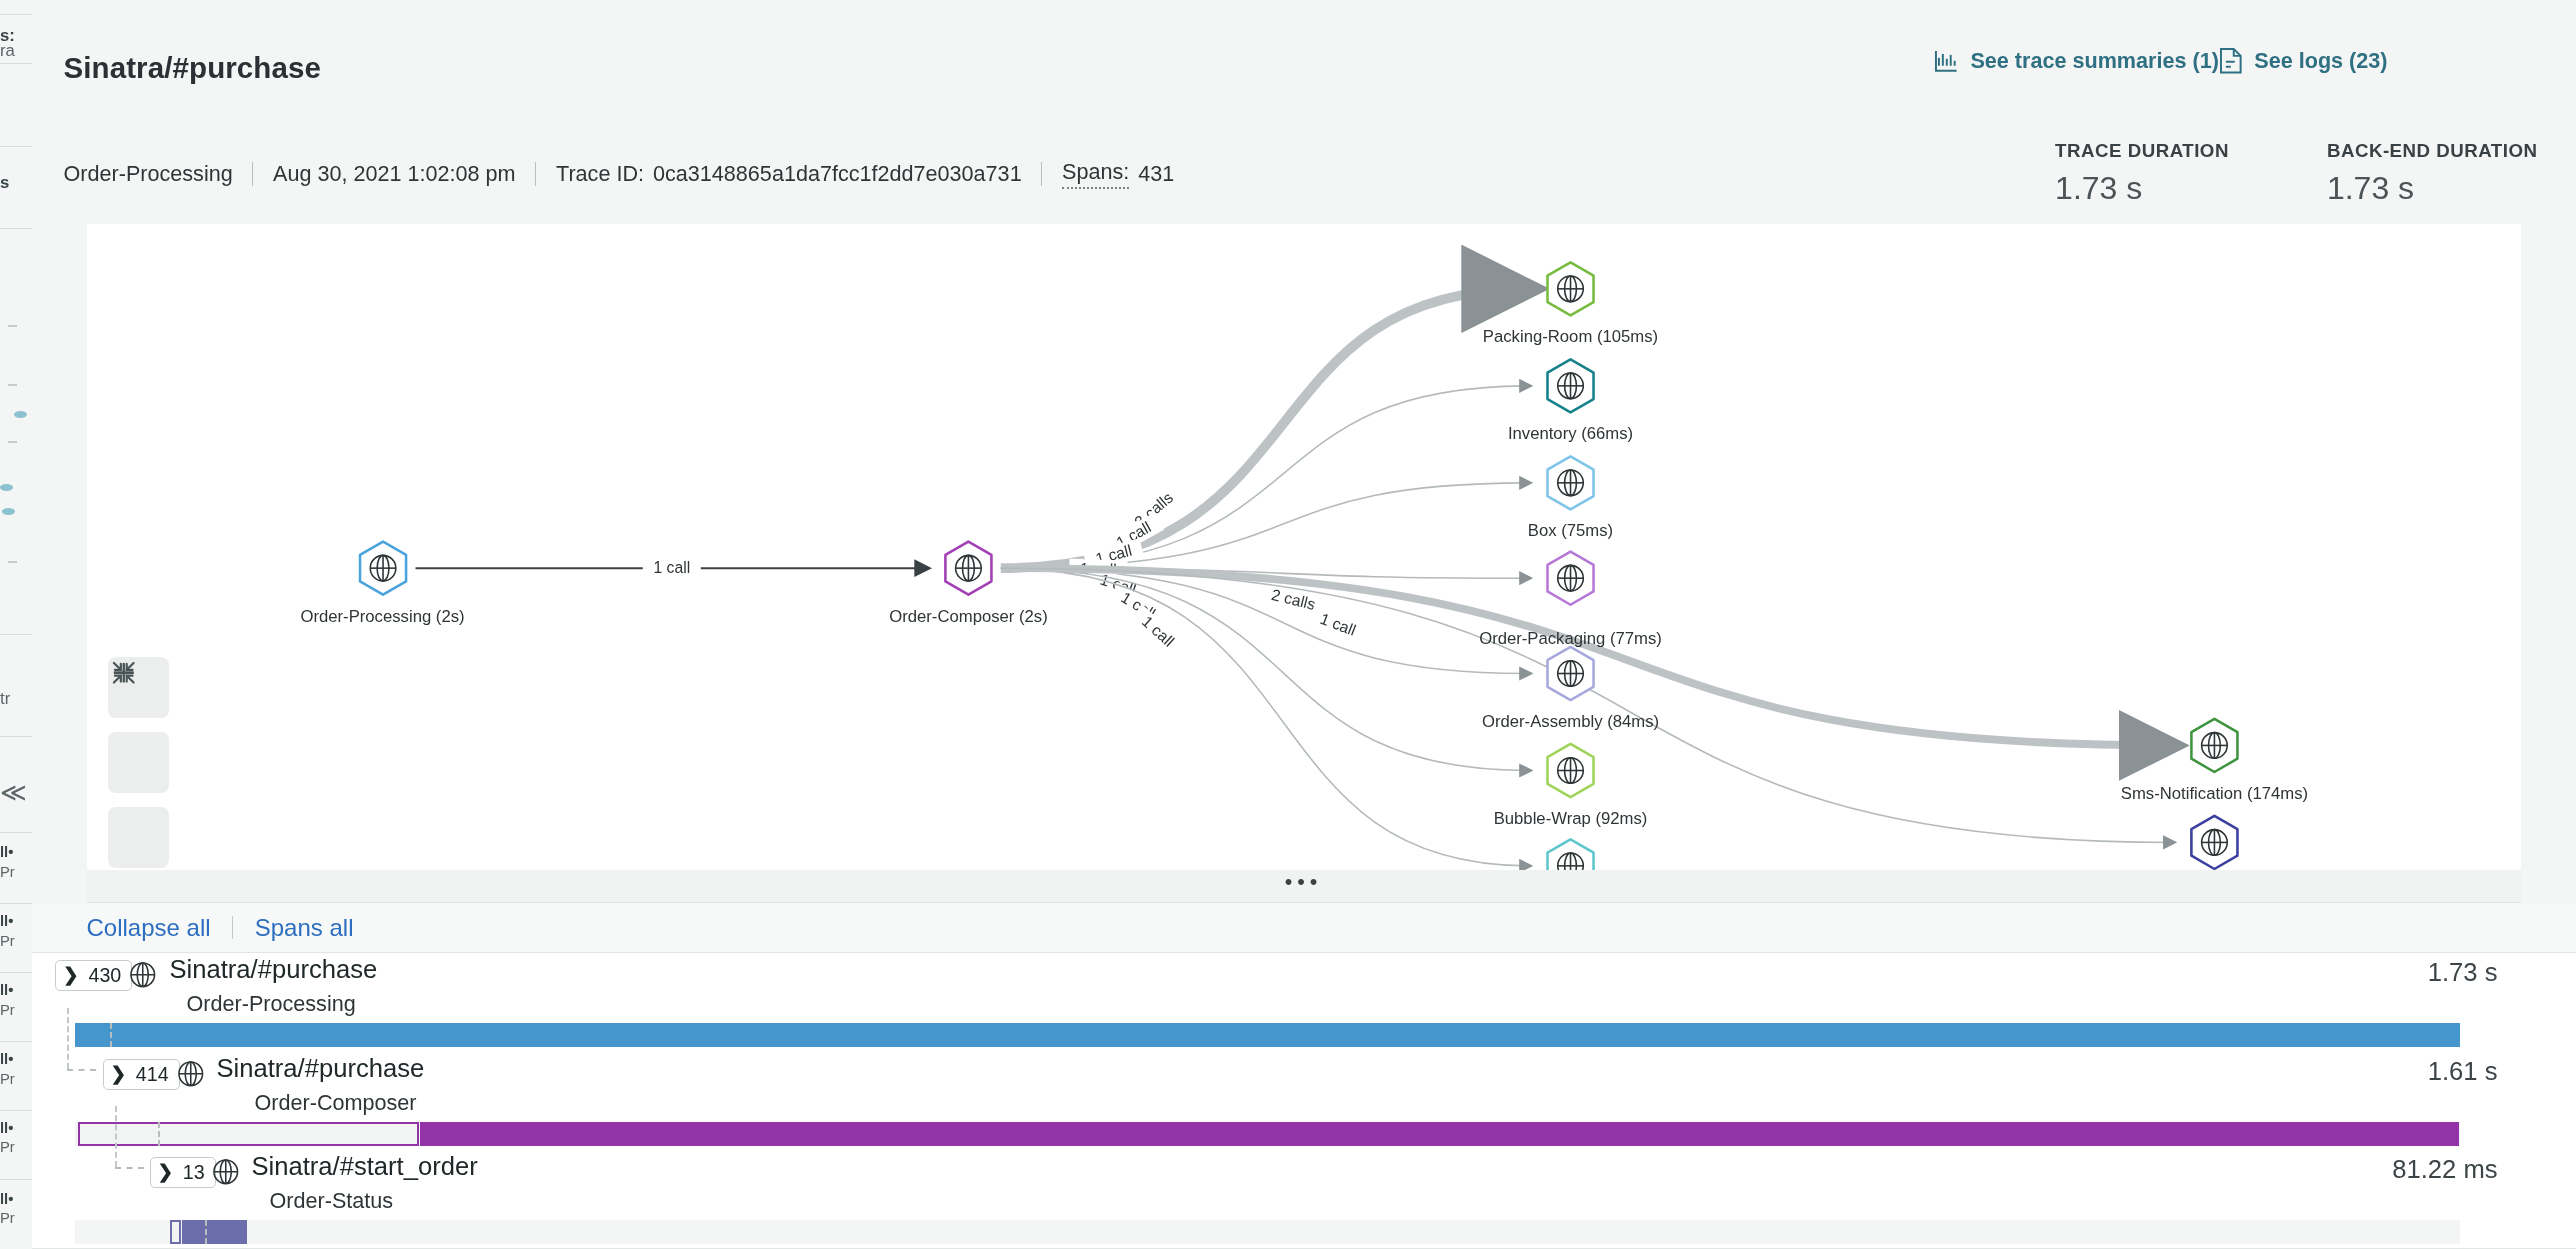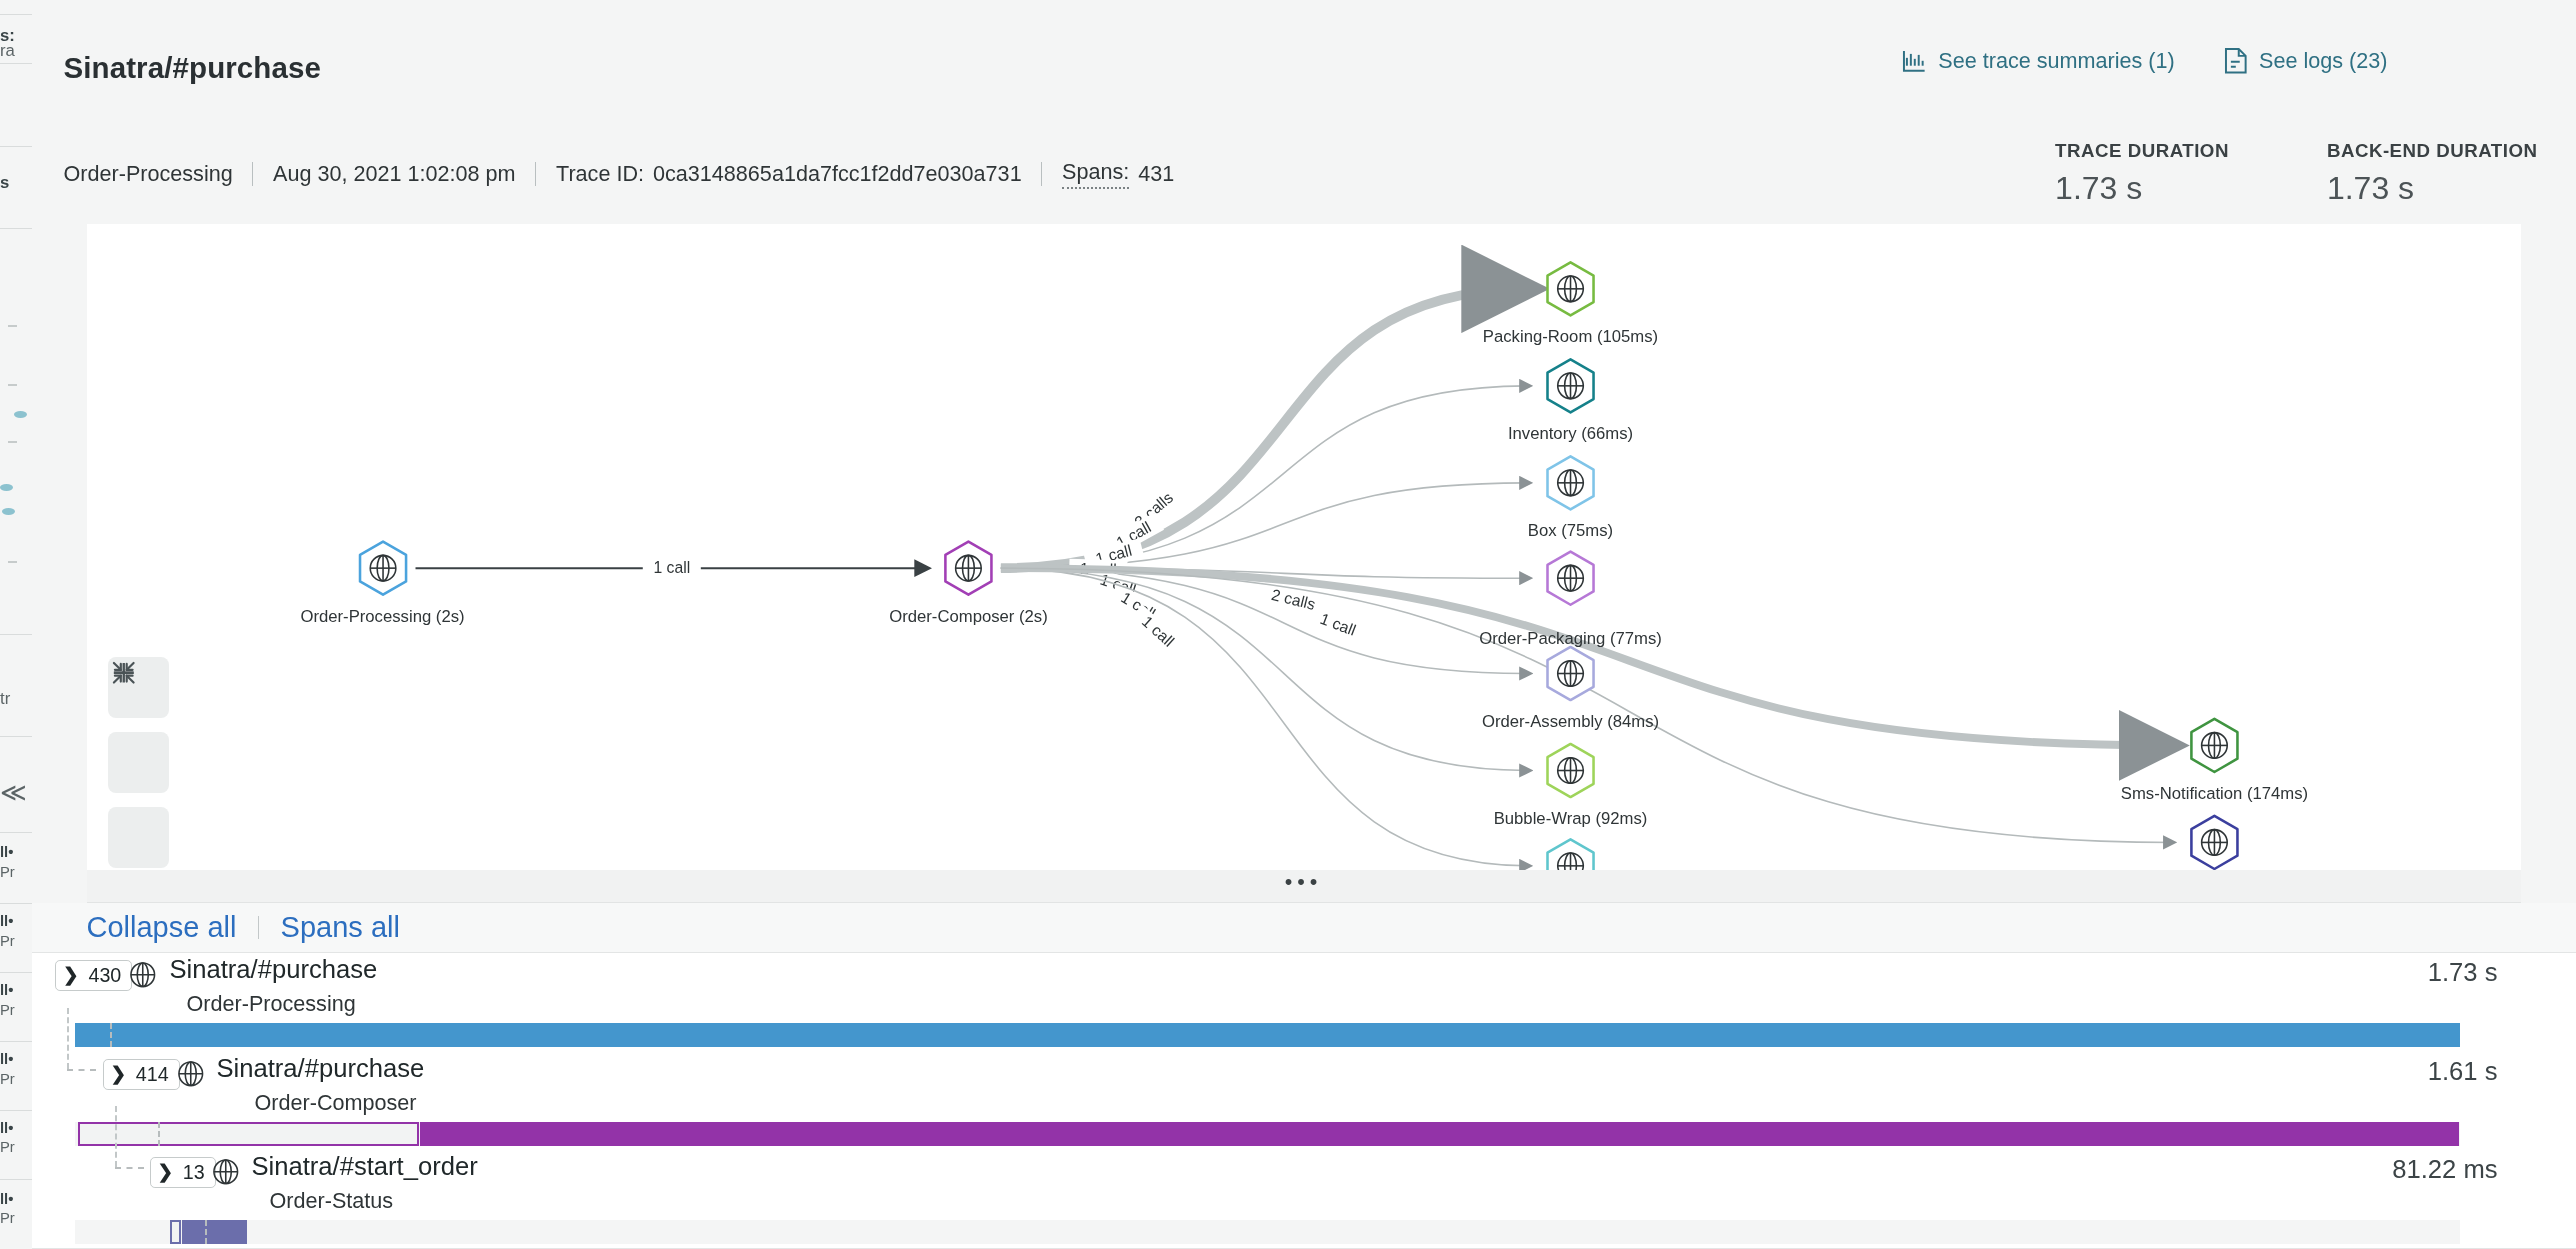--- a/index.html
+++ b/index.html
@@ -41,21 +41,21 @@
   }
   #meta-row {
     position:absolute; left:32px; top:159px;
     font-size:21.6px; color:#2f3537; display:flex; align-items:center; gap:0;
   }
   #meta-row .mi { white-space:nowrap; }
   #meta-row .sep { display:inline-block; width:1px; height:23.6px; background:#b9bfc0; margin:0 19.7px; }
   #meta-row .dotted { border-bottom:2px dotted #7b8284; padding-bottom:2px; }
 
   
-  #hdr-links { position:absolute; right:189px; top:47px; display:flex; gap:49px; align-items:center; }
+  #hdr-links { position:absolute; right:189px; top:47px; display:flex; align-items:center;font-weight:bold; }
   .hdr-link { display:flex; align-items:center; gap:11.8px; color:#2f7083; font-size:21.6px; cursor:pointer; }
   .hdr-link svg { display:block; }
 
   
   #chips { position:absolute; left:59px; top:224px; display:flex; align-items:center; gap:0; }
   .chip { display:flex; align-items:center; gap:13.8px; font-size:21.6px; color:#2f3537;
           height:61px; padding:0 25.6px; border-radius:6.9px; white-space:nowrap; }
   .chip.plain { background:transparent; padding-left:3.9px; padding-right:43px; }
   .chip.btn { background:#e4e6e6; cursor:pointer; }
   .chip.btn + .chip.btn { margin-left:21.6px; }
@@ -88,21 +88,21 @@
     background:#f1f2f2; display:flex; align-items:center; justify-content:center;
     cursor:row-resize; border-bottom:1px solid #e2e4e4;
   }
   #drag-handle .dots { letter-spacing:4.9px; color:#3b4244; font-size:21.6px; line-height:1; position:relative; top:-3.9px;}
 
   
   #waterfall { position:absolute; left:0; top:903px; width:2545px; height:346px; background:#ffffff; }
   #wf-toolbar { position:absolute; left:0; top:0; width:2545px; height:50px;
                 background:#f7f8f8; border-bottom:1px solid #e3e5e5;
                 display:flex; align-items:center; padding-left:55px; gap:0; }
-  .wf-link { color:#2c6ebf; font-size:29px; cursor:pointer; }
+  .wf-link { color:#2c6ebf; font-size:24px; cursor:pointer; }
   .wf-div { width:1px; height:23.6px; background:#c3c8c9; margin:0 21.6px; }
 
   .span-row { position:absolute; left:0; width:2545px; }
   .span-top { position:relative; height:59px; }
   .span-badge {
     position:absolute; top:5.9px; display:flex; align-items:center; gap:9.8px;
     border:1px solid #c6cbcb; border-radius:4.9px; background:#fff;
     height:31.5px; padding:0 9.8px 0 6.9px; cursor:pointer;
   }
   .span-badge .chev { color:#1f2628; font-size:18.7px; font-weight:700; line-height:1; }

